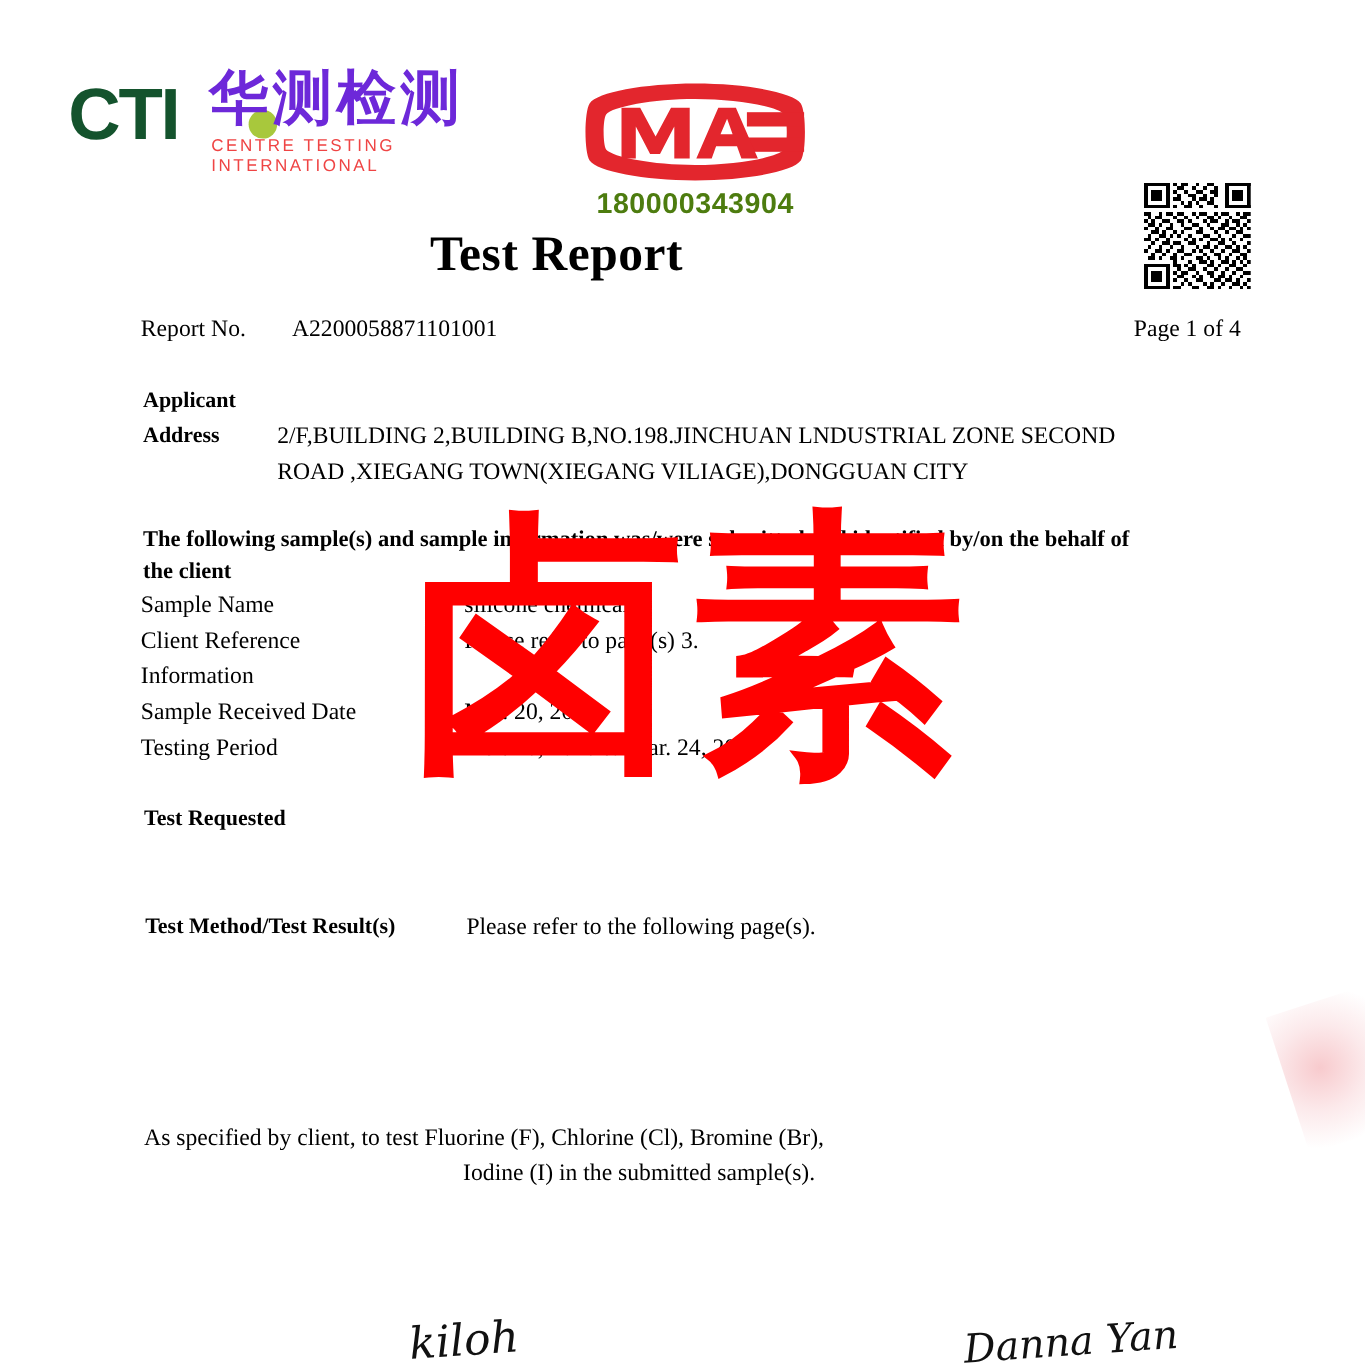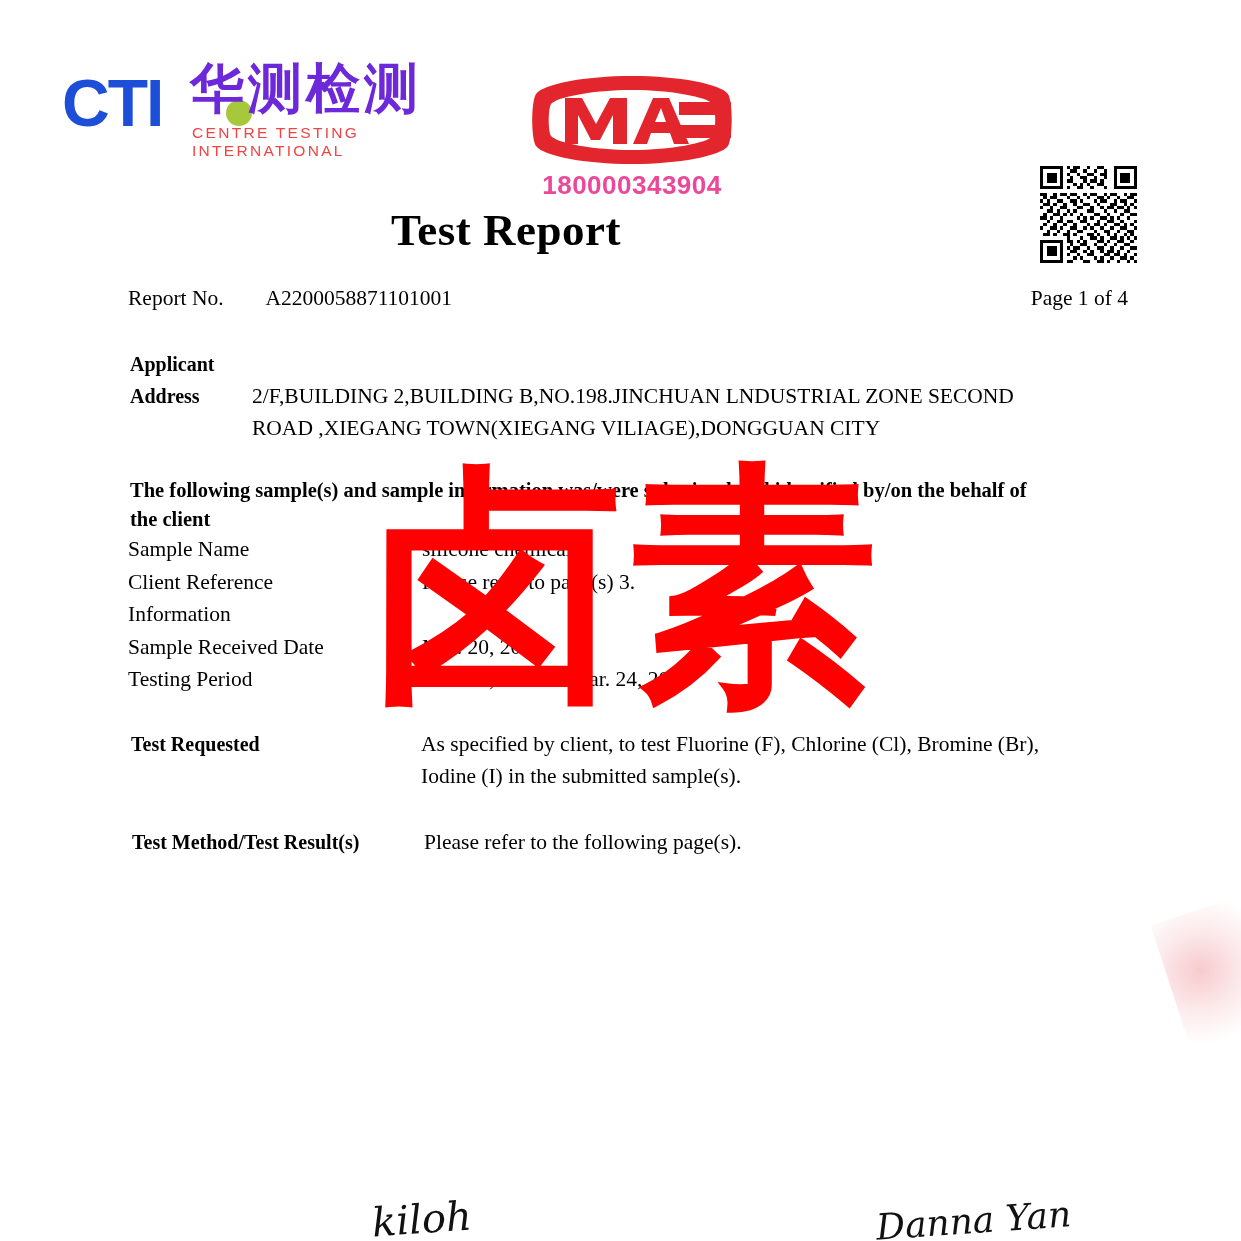--- a/index.html
+++ b/index.html
@@ -25,21 +25,21 @@
     height: 100px;
   }
   .cti-mark {
     position: absolute;
     left: 0;
     top: 22px;
     font-family: "Liberation Sans", "DejaVu Sans", sans-serif;
     font-weight: bold;
     font-size: 66px;
     letter-spacing: -2px;
-    color: #1d4ed8;
+    color: #14532d;
     line-height: 1;
   }
   .cti-dot {
     position: absolute;
     left: 164px;
     top: 52px;
     width: 26px;
     height: 26px;
     border-radius: 50%;
     background: #a8c83c;
@@ -77,21 +77,21 @@
     position: relative;
     width: 207px;
     height: 96px;
     margin: 0 auto;
   }
   .cma-emblem svg { display: block; }
   .cma-number {
     font-family: "Liberation Sans", "DejaVu Sans", sans-serif;
     font-size: 26px;
     font-weight: bold;
-    color: #ec4899;
+    color: #4d7c0f;
     letter-spacing: 0.5px;
     margin-top: 2px;
   }
 
   .report-title {
     position: absolute;
     left: 0;
     top: 204px;
     width: 1012px;
     text-align: center;
@@ -155,21 +155,21 @@
     left: 128px;
     top: 533px;
     width: 1000px;
   }
   .sample-row { display: flex; font-size: 21.5px; line-height: 32.5px; }
   .sample-row .lbl { width: 294px; flex: 0 0 294px; }
   .sample-row .val { flex: 1; }
 
   
   .req-block { position: absolute; left: 131px; top: 728px; width: 1000px; }
-  .req-row { display: flex; font-size: 21.5px; line-height: 32px; }
+  .req-row { display: flex; font-size: 21.5px; line-height: 32px; flex-direction: column; }
   .req-row .lbl { width: 290px; flex: 0 0 290px; font-weight: bold; font-size: 20px; }
   .req-row .val { flex: 1; }
   .req-cont { padding-left: 290px; font-size: 21.5px; line-height: 32px; }
 
   .method-block { position: absolute; left: 132px; top: 826px; width: 1000px; }
   .method-row { display: flex; font-size: 21.5px; line-height: 32px; }
   .method-row .lbl { width: 292px; flex: 0 0 292px; font-weight: bold; font-size: 20px; }
   .method-row .val { flex: 1; }
 
   

